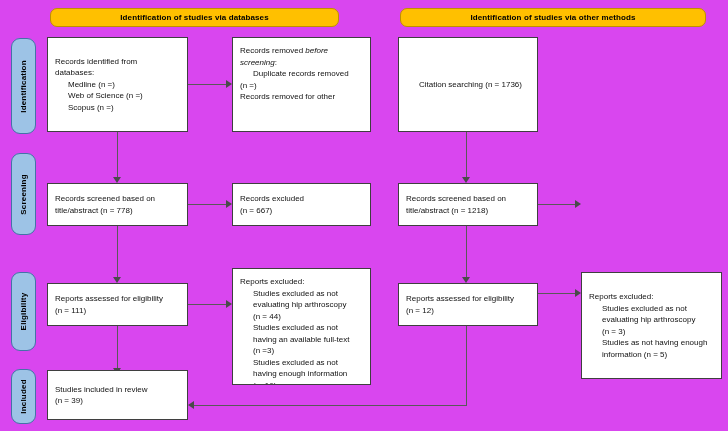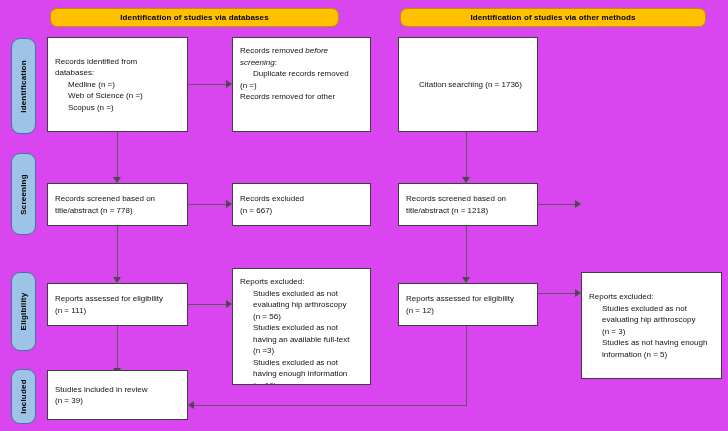--- a/index.html
+++ b/index.html
@@ -214,21 +214,21 @@
         <span class="ln">Reports assessed for eligibility</span>
         <span class="ln">(n = 111)</span>
       </div>
   </div>
 
   <div class="node top-align" style="left: 232px; top: 268px; width: 139px; height: 117px; border-color: rgb(63, 63, 63);">
     <div class="node-inner">
         <span class="ln">Reports excluded:</span>
         <span class="ln ind">Studies excluded as not</span>
         <span class="ln ind">evaluating hip arthroscopy</span>
-        <span class="ln ind">(n = 56)</span>
+        <span class="ln ind">(n = 44)</span>
         <span class="ln ind">Studies excluded as not</span>
         <span class="ln ind">having an available full-text</span>
         <span class="ln ind">(n =3)</span>
         <span class="ln ind">Studies excluded as not</span>
         <span class="ln ind">having enough information</span>
         <span class="ln ind">(n=16)</span>
       </div>
   </div>
 
   <div class="node" style="left: 398px; top: 283px; width: 140px; height: 43px; border-color: rgb(63, 63, 63);">

